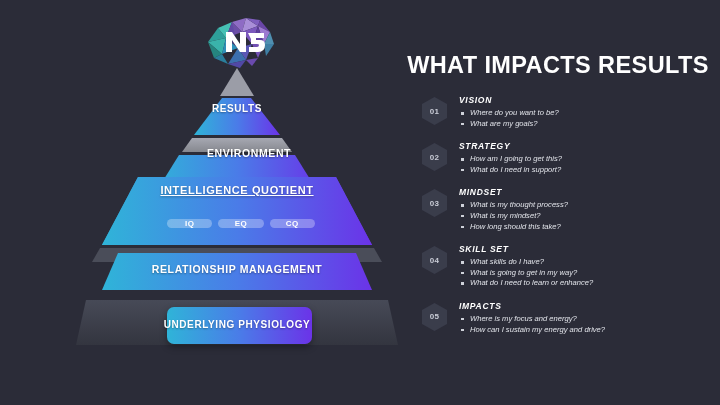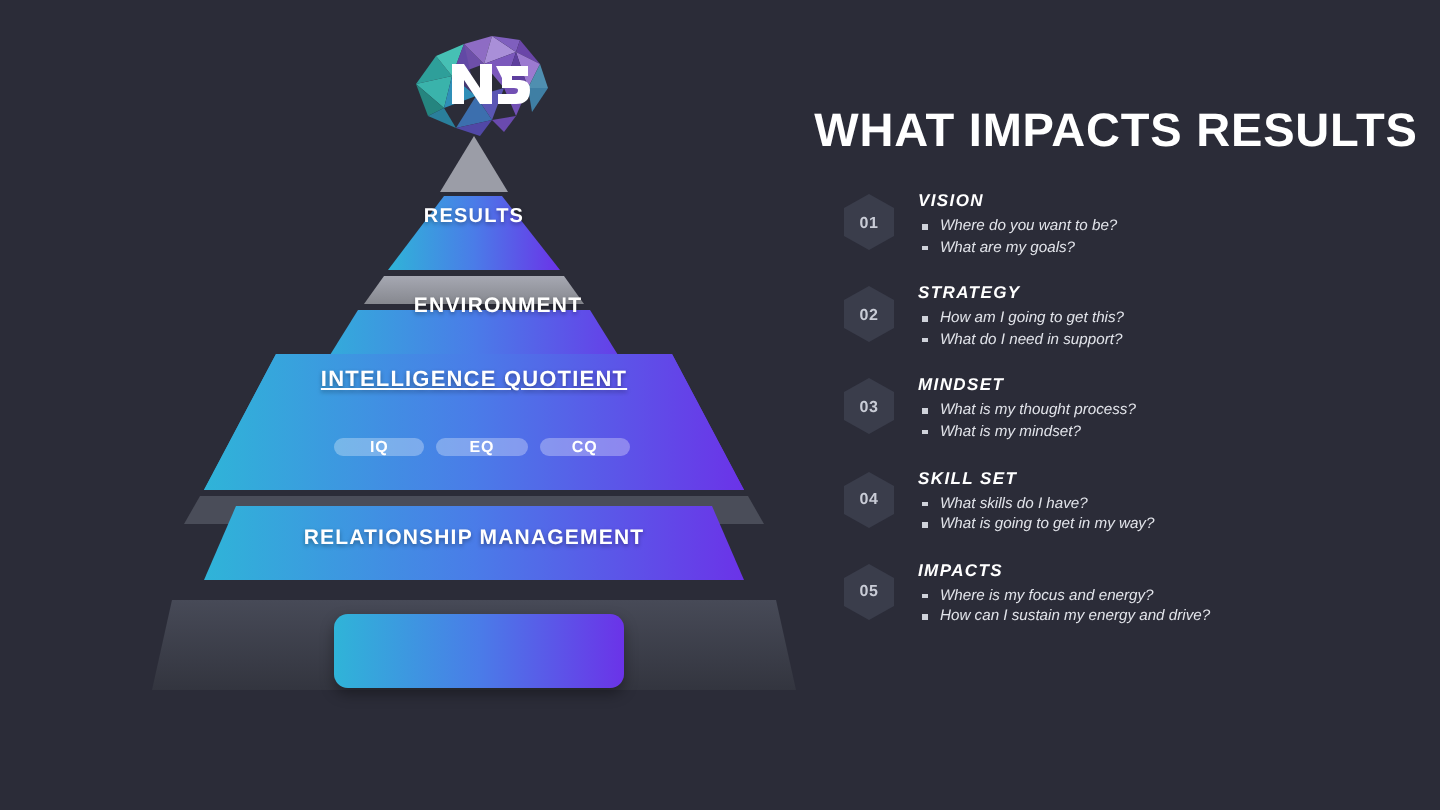--- a/index.html
+++ b/index.html
@@ -174,20 +174,21 @@
       <div class="pill">IQ</div>
       <div class="pill">EQ</div>
       <div class="pill">CQ</div>
     </div>
   </div>
 
   <div class="tier-label" id="lbl-results">RESULTS</div>
   <div class="tier-label" id="lbl-environment">ENVIRONMENT</div>
   <div class="tier-label" id="lbl-iq">INTELLIGENCE QUOTIENT</div>
   <div class="tier-label" id="lbl-relationship">RELATIONSHIP MANAGEMENT</div>
+  <div class="tier-label" id="lbl-physiology">UNDERLYING PHYSIOLOGY</div>
 
   <div class="panel">
     <h1>WHAT IMPACTS RESULTS</h1>
 
     <div class="items">
 
       <div class="item">
         <div class="hex">
           <svg viewBox="0 0 25 28" xmlns="http://www.w3.org/2000/svg">
             <polygon points="12.5,0 25,7 25,21 12.5,28 0,21 0,7" fill="#3a3d4b"></polygon>
@@ -224,36 +225,38 @@
           <svg viewBox="0 0 25 28" xmlns="http://www.w3.org/2000/svg">
             <polygon points="12.5,0 25,7 25,21 12.5,28 0,21 0,7" fill="#3a3d4b"></polygon>
           </svg>
           <span>03</span>
         </div>
         <div class="txt">
           <div class="head">MINDSET</div>
           <ul>
             <li>What is my thought process?</li>
             <li>What is my mindset?</li>
+            <li>How long should this take?</li>
           </ul>
         </div>
       </div>
 
       <div class="item">
         <div class="hex">
           <svg viewBox="0 0 25 28" xmlns="http://www.w3.org/2000/svg">
             <polygon points="12.5,0 25,7 25,21 12.5,28 0,21 0,7" fill="#3a3d4b"></polygon>
           </svg>
           <span>04</span>
         </div>
         <div class="txt">
           <div class="head">SKILL SET</div>
           <ul>
             <li>What skills do I have?</li>
             <li>What is going to get in my way?</li>
+            <li>What do I need to learn or enhance?</li>
           </ul>
         </div>
       </div>
 
       <div class="item">
         <div class="hex">
           <svg viewBox="0 0 25 28" xmlns="http://www.w3.org/2000/svg">
             <polygon points="12.5,0 25,7 25,21 12.5,28 0,21 0,7" fill="#3a3d4b"></polygon>
           </svg>
           <span>05</span>

